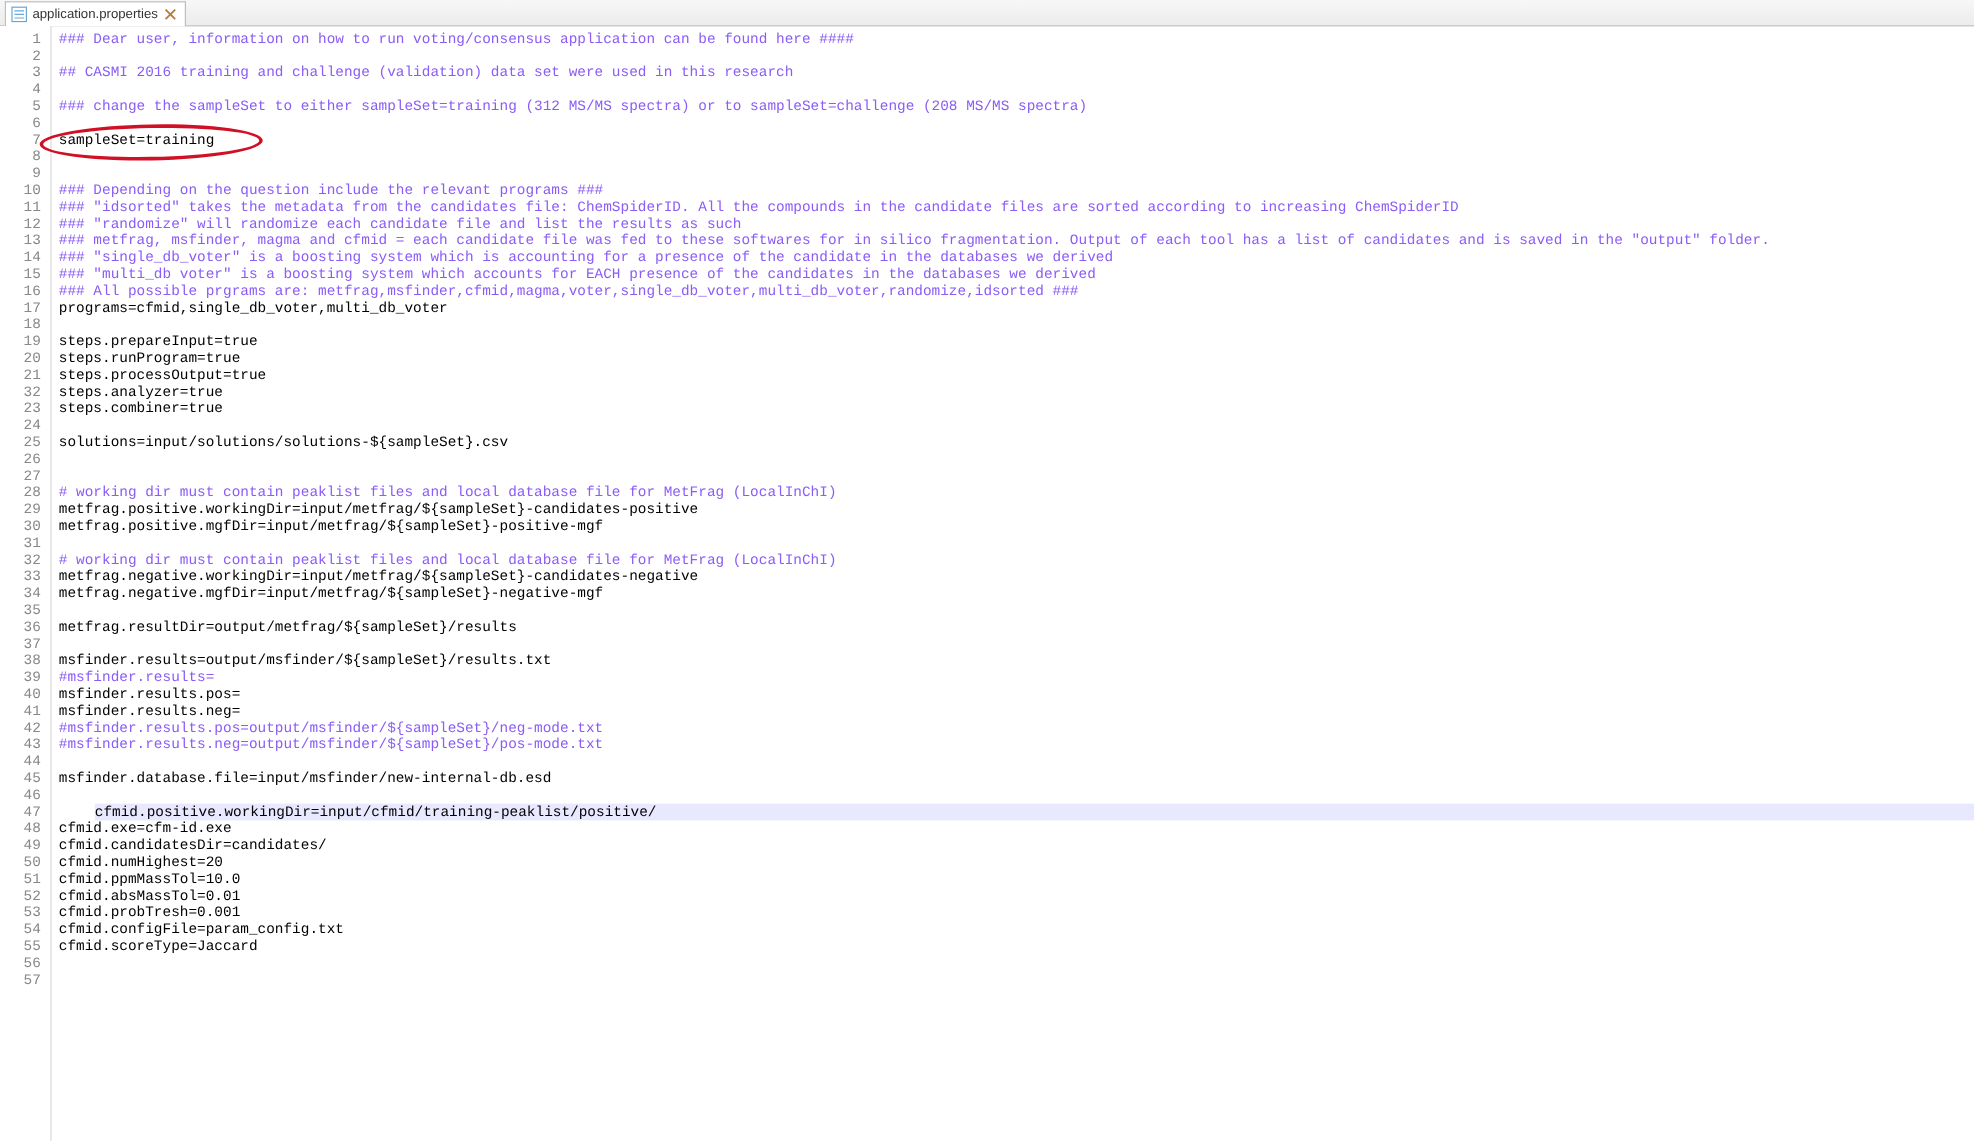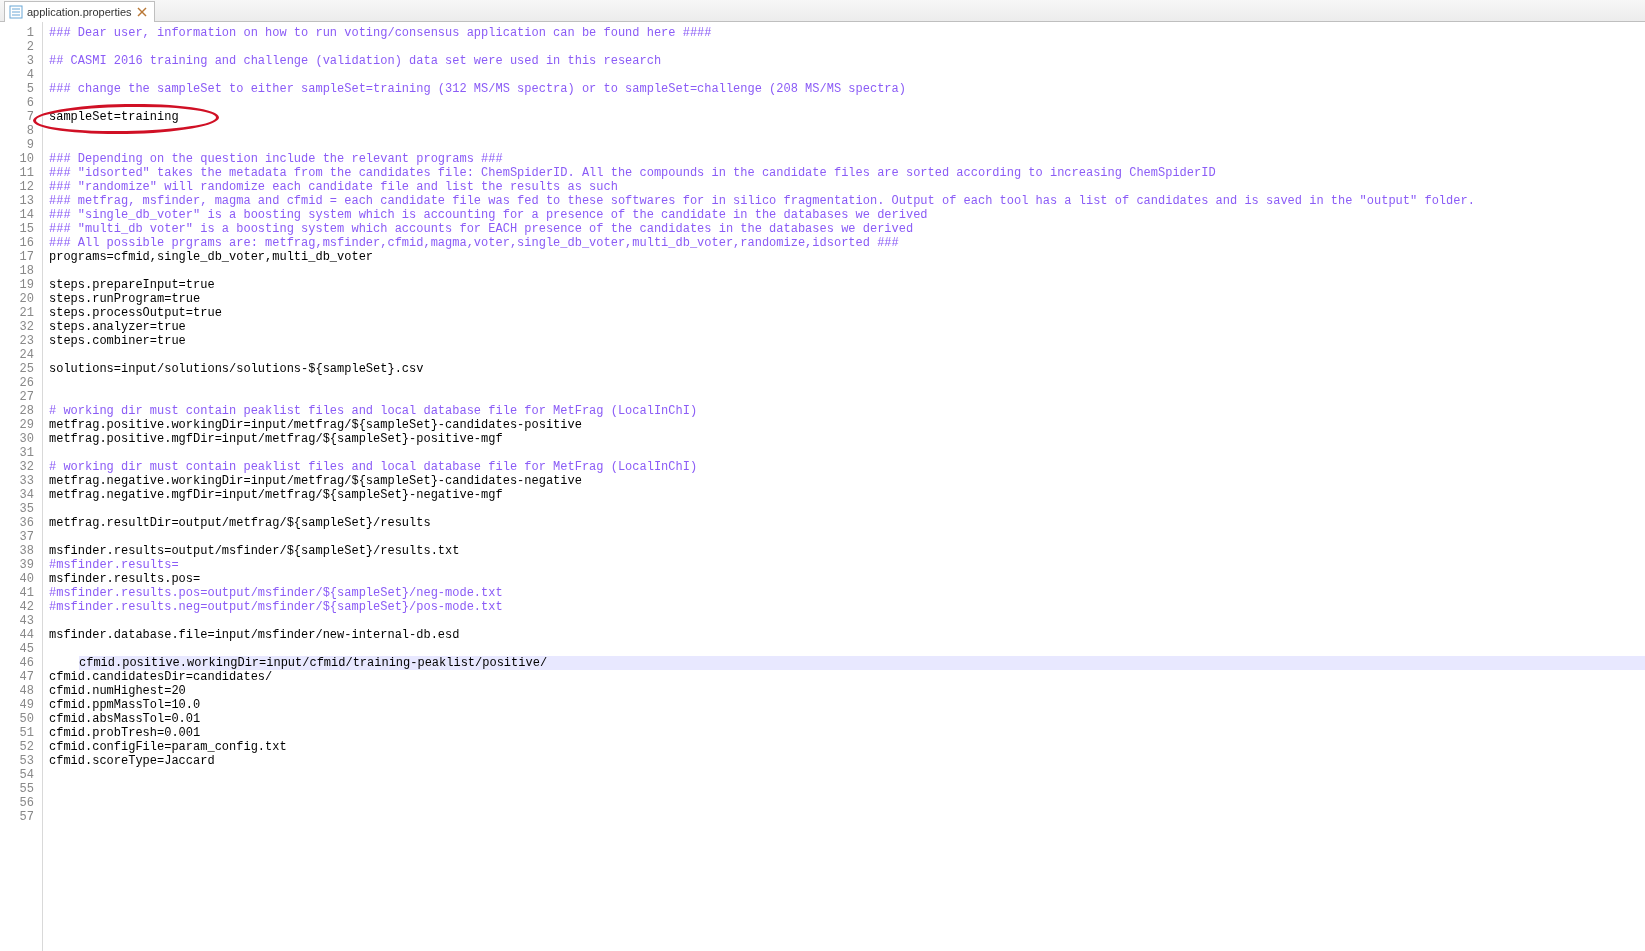--- a/index.html
+++ b/index.html
@@ -133,26 +133,28 @@
       <div class="line "></div>
       <div class="line comment"># working dir must contain peaklist files and local database file for MetFrag (LocalInChI)</div>
       <div class="line ">metfrag.negative.workingDir=input/metfrag/${sampleSet}-candidates-negative</div>
       <div class="line ">metfrag.negative.mgfDir=input/metfrag/${sampleSet}-negative-mgf</div>
       <div class="line "></div>
       <div class="line ">metfrag.resultDir=output/metfrag/${sampleSet}/results</div>
       <div class="line "></div>
       <div class="line ">msfinder.results=output/msfinder/${sampleSet}/results.txt</div>
       <div class="line comment">#msfinder.results=</div>
       <div class="line ">msfinder.results.pos=</div>
+      <div class="line ">msfinder.results.neg=</div>
       <div class="line comment">#msfinder.results.pos=output/msfinder/${sampleSet}/neg-mode.txt</div>
       <div class="line comment">#msfinder.results.neg=output/msfinder/${sampleSet}/pos-mode.txt</div>
       <div class="line "></div>
       <div class="line ">msfinder.database.file=input/msfinder/new-internal-db.esd</div>
       <div class="line "></div>
       <div class="line hl">cfmid.positive.workingDir=input/cfmid/training-peaklist/positive/</div>
+      <div class="line ">cfmid.exe=cfm-id.exe</div>
       <div class="line ">cfmid.candidatesDir=candidates/</div>
       <div class="line ">cfmid.numHighest=20</div>
       <div class="line ">cfmid.ppmMassTol=10.0</div>
       <div class="line ">cfmid.absMassTol=0.01</div>
       <div class="line ">cfmid.probTresh=0.001</div>
       <div class="line ">cfmid.configFile=param_config.txt</div>
       <div class="line ">cfmid.scoreType=Jaccard</div>
       <div class="ellipse" style="left: -10px; top: 82px;"></div>
     </div>
 </div>

